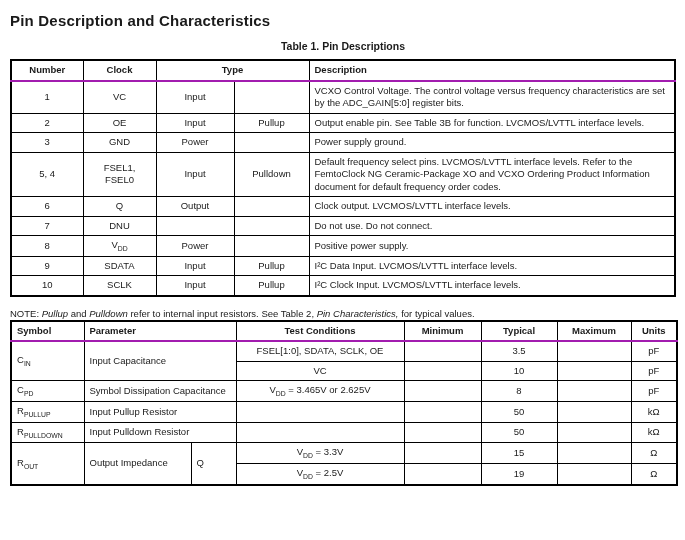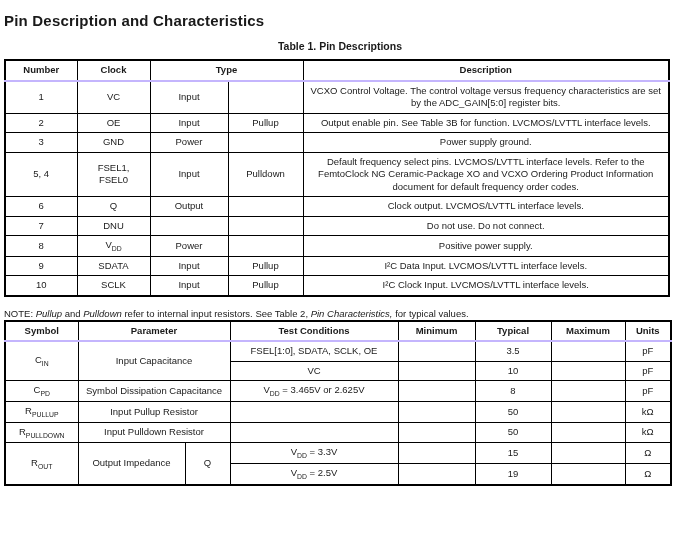--- a/index.html
+++ b/index.html
@@ -2,21 +2,21 @@
 <html><head>
 <meta charset="utf-8">
 <style>
   * { margin:0; padding:0; box-sizing:border-box; }
   html,body { background:#fff; }
   body {
     width:685px; height:540px; overflow:hidden;
     font-family:"Liberation Sans", sans-serif;
     color:#111;
   }
-  .page { padding:10px 9px 0 4px; }
+  .page { padding:10px 9px 0 10px; }
   .page-title {
     font-size:15px; font-weight:bold; letter-spacing:0.2px;
     margin:2px 0 11px 0; color:#1a1a1a;
   }
   .table-caption {
     font-size:10.5px; font-weight:bold; margin:0 0 7px 0; color:#1a1a1a;text-align:center;
   }
   .caption-2 { margin-top:24px; }
   table.t {
     border-collapse:collapse; table-layout:fixed;
@@ -26,22 +26,22 @@
   table.t2 { width:666px; }
   .t th, .t td {
     border:1px solid #000;
     font-size:9.5px; line-height:12.5px;
     padding:3px 4px;
     text-align:center; vertical-align:middle;
     color:#1a1a1a;
     overflow:hidden;
   }
   .t th { font-weight:bold; }
-  .t thead th { border-bottom:2px solid #c4b5fd; }
-  .t .left { text-align:center; padding-left:5px; padding-right:5px; }
+  .t thead th { border-bottom:2px solid #a21caf; }
+  .t .left { text-align:left; padding-left:5px; padding-right:5px; }
   .t sub { font-size:0.72em; line-height:1; }
   .note {
     font-size:9.5px; line-height:12px; margin:11px 0 0 0; color:#1a1a1a;
   }
 </style>
 </head>
 <body>
 
 <div class="page">
 

